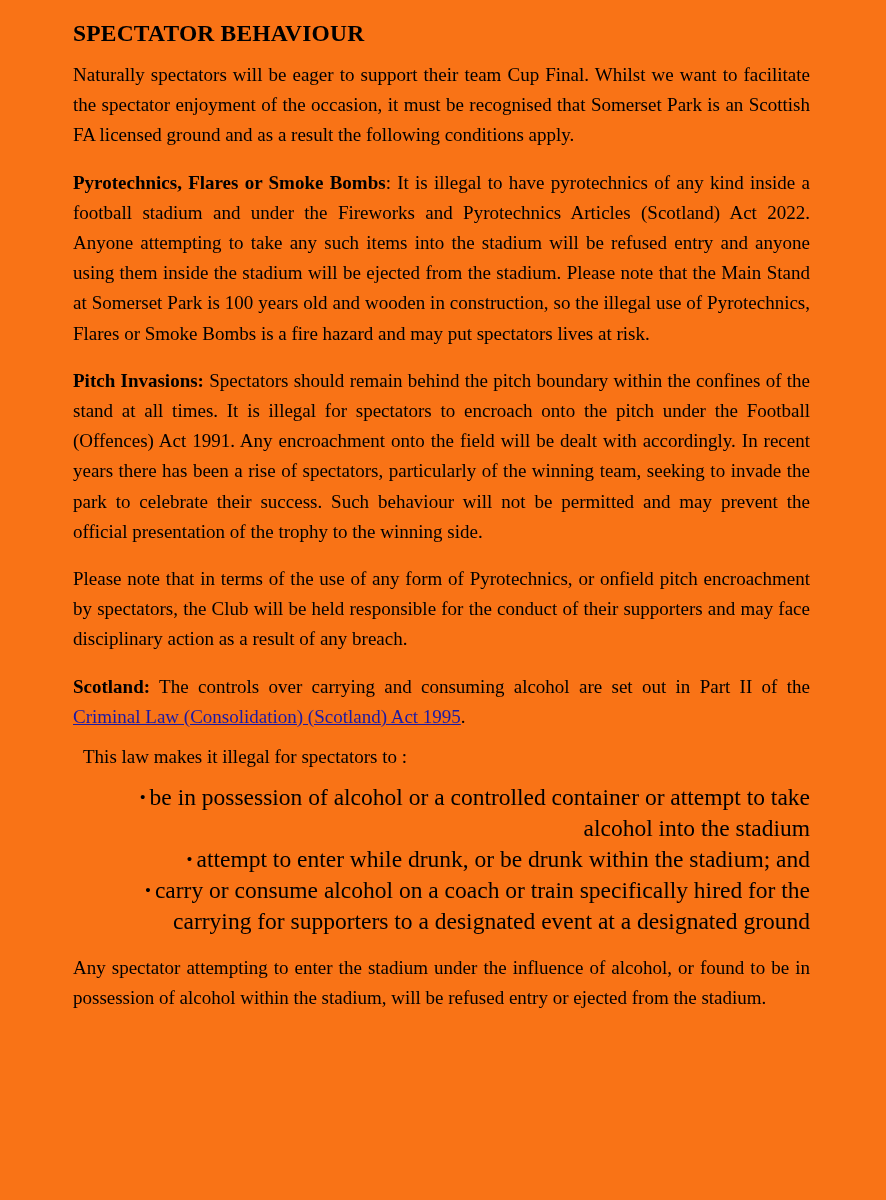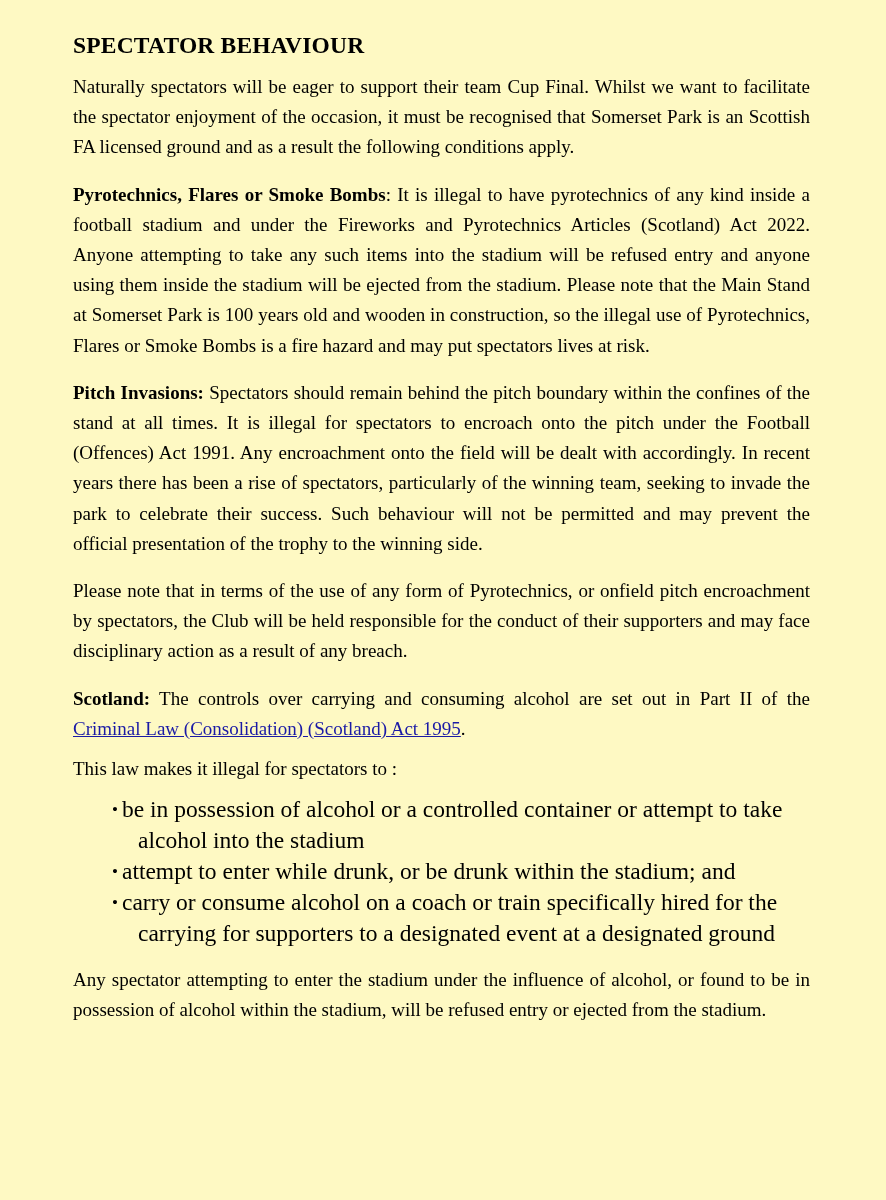--- a/index.html
+++ b/index.html
@@ -13,22 +13,22 @@
     height: 1200px;
     overflow: hidden;
     font-family: "Liberation Serif", "DejaVu Serif", serif;
     color: #000000;
     -webkit-font-smoothing: antialiased;
   }
   .page {
     box-sizing: border-box;
     width: 886px;
     height: 1200px;
-    padding: 30px 76px 0 73px;
-    background: #fef9c3;
+    padding: 18px 76px 0 73px;
+    background: #f97316;
   }
   .doc-heading {
     font-size: 23.5px;
     font-weight: bold;
     letter-spacing: 0.2px;
     line-height: 30px;
     margin: 0 0 12px 0;
     text-align: left;
   }
   p.para {
@@ -60,21 +60,21 @@
     margin: 0 0 17px 0;
     padding: 0;
   }
   ul.bullets li {
     font-size: 23.5px;
     line-height: 30.2px;
     position: relative;
     padding-left: 39px;
     text-indent: -26px;
     margin-left: 26px;
-    text-align: left;
+    text-align: right;
   }
   ul.bullets li .bullet-mark {
     font-size: 17px;
     vertical-align: 2px;
     padding-right: 4px;
   }
 </style>
 </head>
 <body>
 
@@ -85,21 +85,21 @@
   <p class="para">Naturally spectators will be eager to support their team Cup Final. Whilst we want to facilitate the spectator enjoyment of the occasion, it must be recognised that Somerset Park is an Scottish FA licensed ground and as a result the following conditions apply.</p>
 
   <p class="para"><span class="lead">Pyrotechnics, Flares or Smoke Bombs</span><span>:</span><span> It is illegal to have pyrotechnics of any kind inside a football stadium and under the Fireworks and Pyrotechnics Articles (Scotland) Act 2022. Anyone attempting to take any such items into the stadium will be refused entry and anyone using them inside the stadium will be ejected from the stadium. Please note that the Main Stand at Somerset Park is 100 years old and wooden in construction, so the illegal use of Pyrotechnics, Flares or Smoke Bombs is a fire hazard and may put spectators lives at risk.</span></p>
 
   <p class="para"><span class="lead">Pitch Invasions:</span><span></span><span> Spectators should remain behind the pitch boundary within the confines of the stand at all times. It is illegal for spectators to encroach onto the pitch under the Football (Offences) Act 1991. Any encroachment onto the field will be dealt with accordingly. In recent years there has been a rise of spectators, particularly of the winning team, seeking to invade the park to celebrate their success. Such behaviour will not be permitted and may prevent the official presentation of the trophy to the winning side.</span></p>
 
   <p class="para allbold">Please note that in terms of the use of any form of Pyrotechnics, or onfield pitch encroachment by spectators, the Club will be held responsible for the conduct of their supporters and may face disciplinary action as a result of any breach.</p>
 
   <p class="para tight"><span class="lead">Scotland:</span><span> The controls over carrying and consuming alcohol are set out in Part II of the </span><a class="doclink" href="#">Criminal Law (Consolidation) (Scotland) Act 1995</a><span>.</span></p>
 
-  <p class="para tight" style="text-align:center;">This law makes it illegal for spectators to :</p>
+  <p class="para tight" style="text-align:center;margin-left:10px;">This law makes it illegal for spectators to :</p>
 
   <ul class="bullets">
     <li><span class="bullet-mark">•</span><span>be in possession of alcohol or a controlled container or attempt to take alcohol into the stadium</span></li>
     <li><span class="bullet-mark">•</span><span>attempt to enter while drunk, or be drunk within the stadium; and</span></li>
     <li><span class="bullet-mark">•</span><span>carry or consume alcohol on a coach or train specifically hired for the carrying for supporters to a designated event at a designated ground</span></li>
   </ul>
 
   <p class="para">Any spectator attempting to enter the stadium under the influence of alcohol, or found to be in possession of alcohol within the stadium, will be refused entry or ejected from the stadium.</p>
 
 </div>

